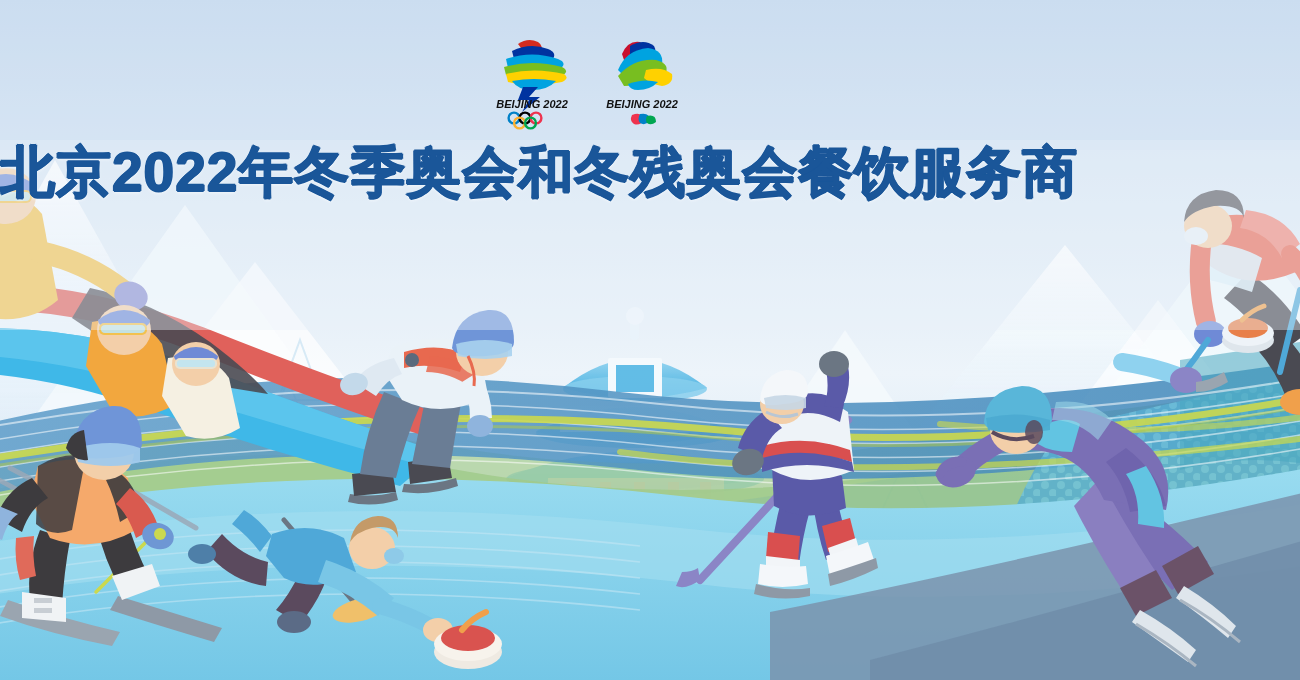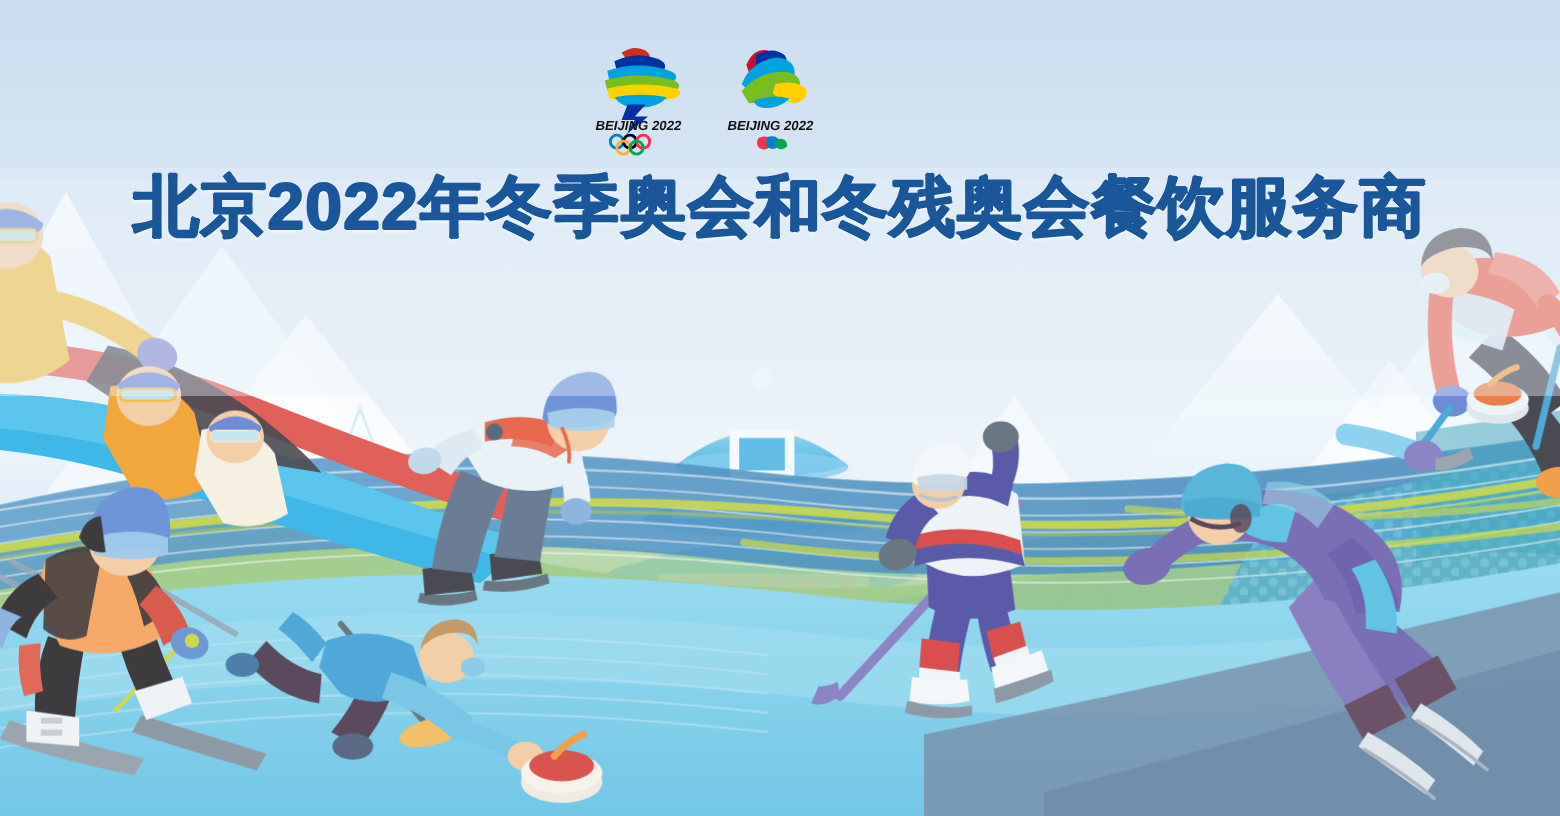--- a/index.html
+++ b/index.html
@@ -43,21 +43,20 @@
     height: 100px;
   }
   .emblem svg { display: block; width: 100px; height: 100px; }
 
   
   .title-wrap {
     position: absolute;
     left: 0;
     top: 142px;
     width: 1300px;
-    text-align: center;
     z-index: 45;
   }
   .main-title {
     display: inline-block;
     font-family: "Liberation Sans", "DejaVu Sans", sans-serif;
     font-size: 55px;
     font-weight: 700;
     letter-spacing: 1px;
     color: #1a5699;
     line-height: 1.1;

